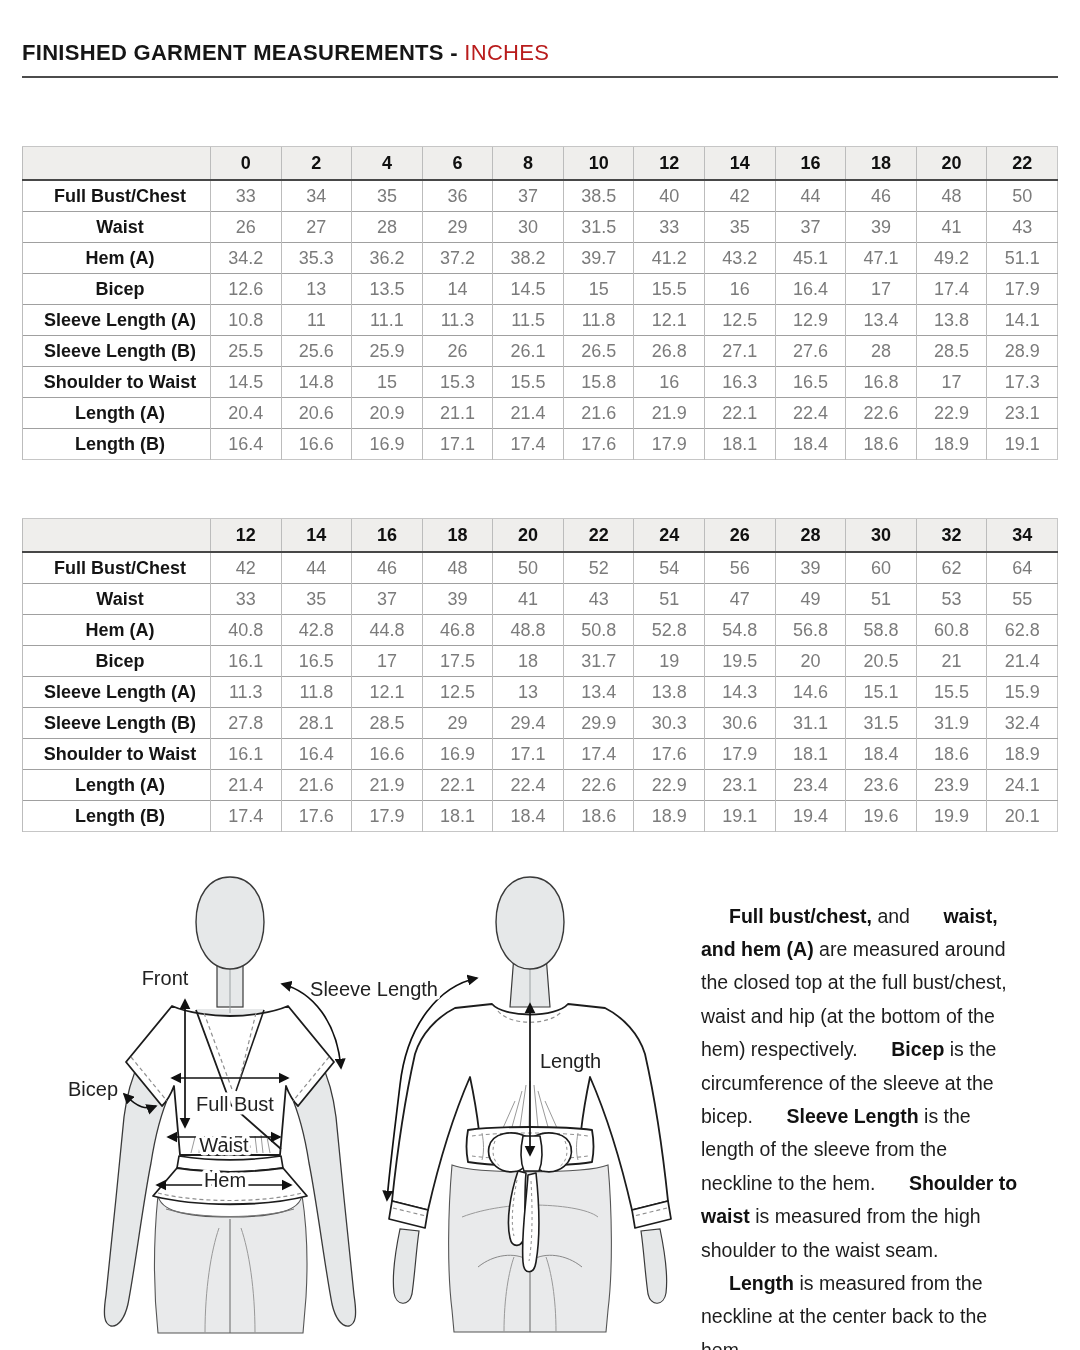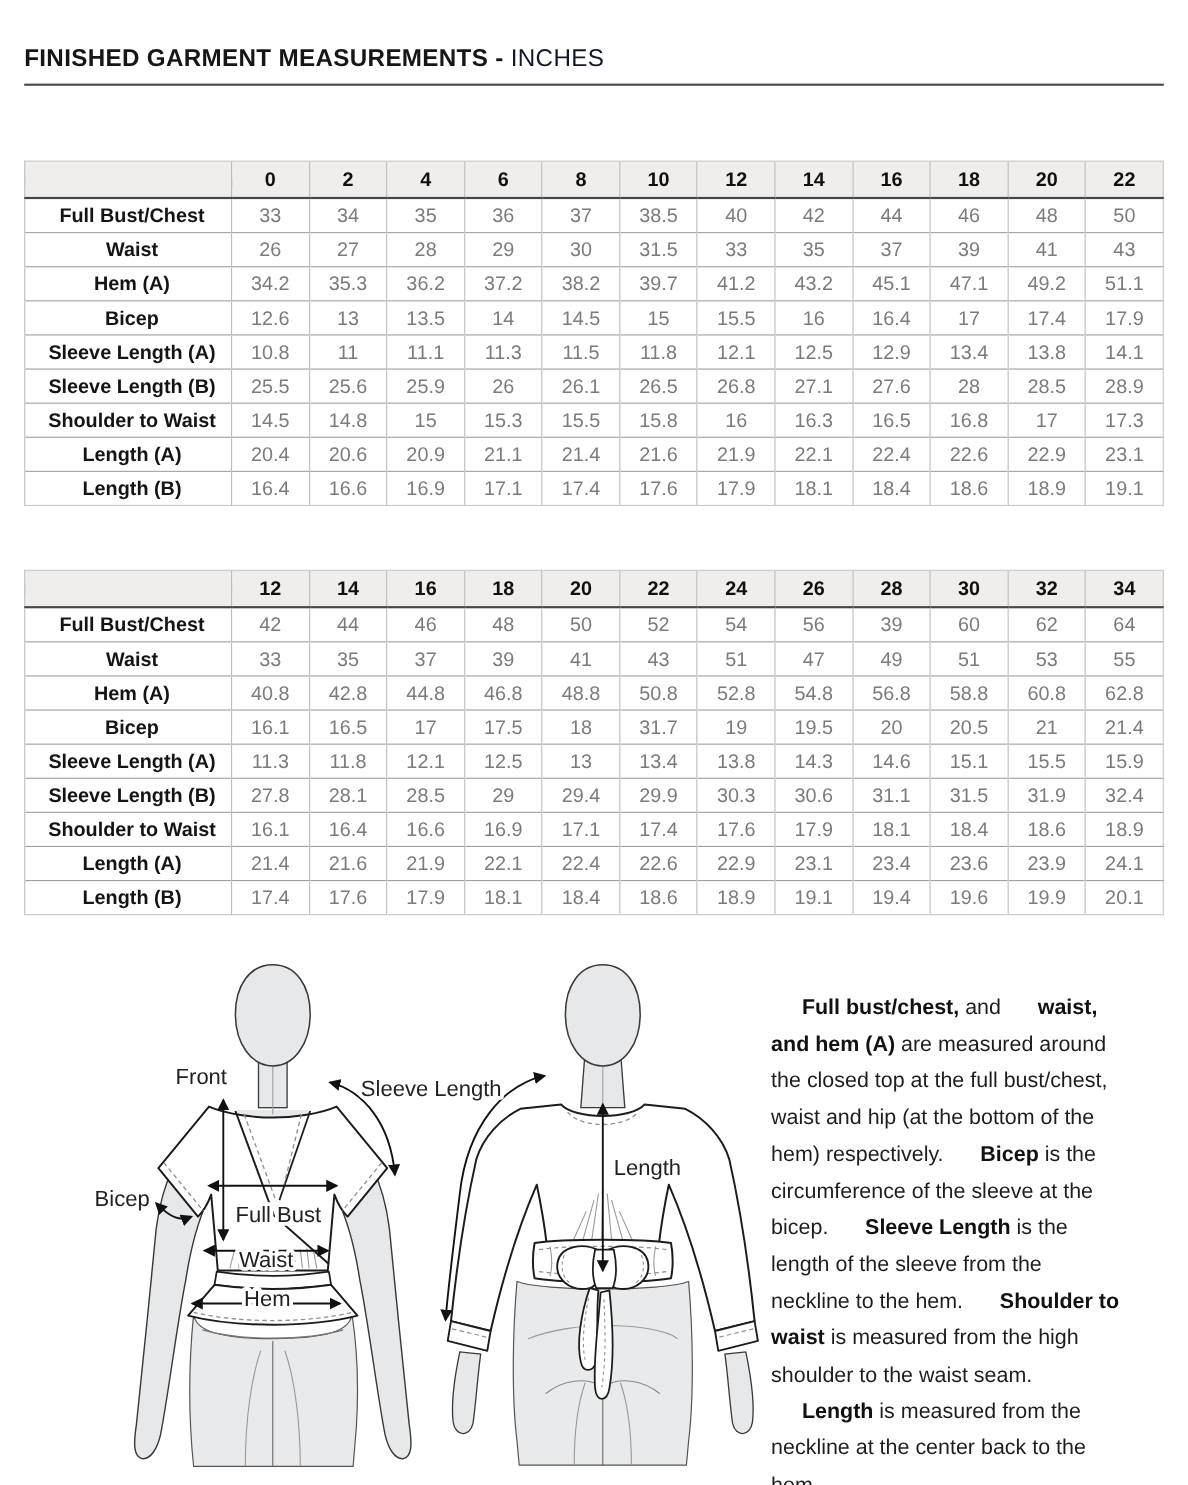--- a/index.html
+++ b/index.html
@@ -2,42 +2,42 @@
 <html><head>
 <meta charset="utf-8">
 <style>
   html,body{margin:0;padding:0;}
   body{background:#ffffff;font-family:"Liberation Sans","DejaVu Sans",sans-serif;}
   .page{position:relative;width:1080px;height:1350px;background:#fff;overflow:hidden;}
 
   
   .title{position:absolute;left:22px;top:40px;font-size:22px;letter-spacing:.3px;color:#161616;white-space:nowrap;}
   .title .t-bold{font-weight:bold;}
-  .title .t-reg{font-weight:normal;color:#0f172a;}
+  .title .t-reg{font-weight:normal;color:#b91c1c;}
   .title-rule{position:absolute;left:22px;right:22px;top:76px;border-top:2px solid #4c4c4c;height:0;}
 
   
   .tcaption{position:absolute;left:22px;font-size:16.5px;color:#a16207;margin-top:36px;}
   #caption-b{top:120px;}
   #caption-d{top:492px;text-align:right;}
 
   
   .mtable{position:absolute;left:22px;width:1036px;border-collapse:collapse;table-layout:fixed;
           font-size:18px;border:1px solid #c6c6c6;}
   #table-b{top:146px;}
   #table-d{top:518px;}
   .mtable col.lab{width:188px;}
   .mtable th,.mtable td{border-left:1px solid #bcbcbc;border-top:1px solid #a0a0a0;line-height:20px;}
   .mtable thead th{background:#efeeec;border-top:1px solid #c6c6c6;border-bottom:2px solid #474747;
                    color:#101010;font-weight:bold;text-align:center;padding:6px 2px;}
   .mtable tbody th{font-weight:bold;color:#141414;text-align:center;padding:5px 2px 5px 9px;}
   .mtable tbody td{color:#7b7b7b;text-align:center;padding:5px 2px;}
 
   
-  #diagram{position:absolute;left:0;top:865px;width:712px;height:485px;padding-left:18px;}
+  #diagram{position:absolute;left:0;top:865px;width:712px;height:485px;}
   #diagram svg{display:block;}
   .svg-label{font-family:"Liberation Sans","DejaVu Sans",sans-serif;font-size:20px;fill:#212121;
              paint-order:stroke;stroke:#ffffff;stroke-width:7px;stroke-linejoin:round;}
 
   
   .desc{position:absolute;left:701px;top:880px;width:320px;font-size:19.5px;line-height:33.4px;color:#1d1d1d;}
   .desc b{font-weight:bold;color:#111;margin-left:28px;}
 </style>
 </head>
 <body>

